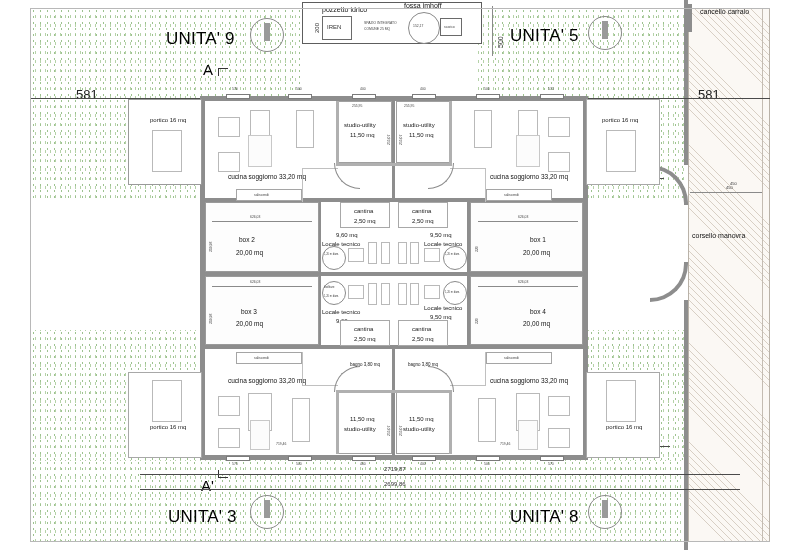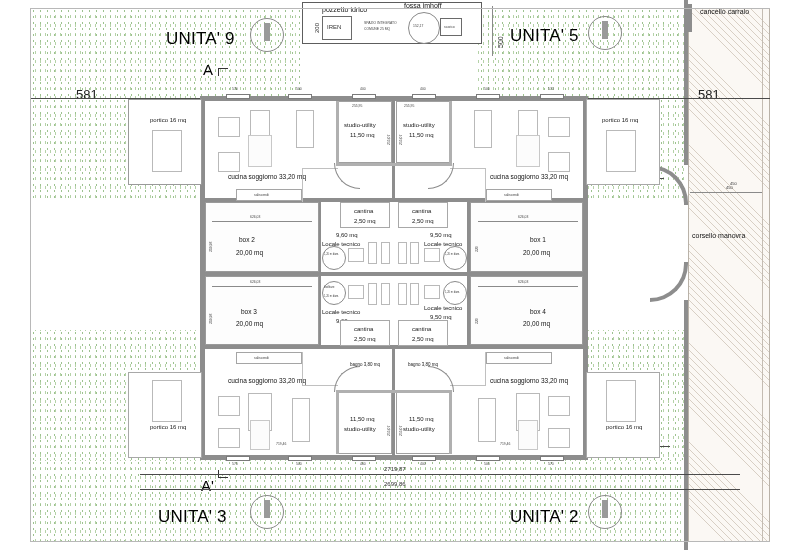--- a/index.html
+++ b/index.html
@@ -116,25 +116,25 @@
   <div class="dimv" style="left:492px;top:6px;height:50px;"></div>
 
   <div class="t unit-title" style="left:166px;top:30px;">UNITA' 9</div>
   <div class="abs circ" style="left:250px;top:18px;width:34px;height:34px;"></div>
   <div class="abs circ-fill" style="left:264px;top:23px;width:6px;height:18px;"></div>
 
   <div class="t unit-title" style="left:510px;top:27px;">UNITA' 5</div>
   <div class="abs circ" style="left:588px;top:16px;width:34px;height:34px;"></div>
   <div class="abs circ-fill" style="left:602px;top:21px;width:6px;height:18px;"></div>
 
-  <div class="t unit-title" style="left:158px;top:508px;">UNITA' 3</div>
+  <div class="t unit-title" style="left:168px;top:508px;">UNITA' 3</div>
   <div class="abs circ" style="left:250px;top:495px;width:34px;height:34px;"></div>
   <div class="abs circ-fill" style="left:264px;top:500px;width:6px;height:18px;"></div>
 
-  <div class="t unit-title" style="left:510px;top:508px;">UNITA' 2</div>
+  <div class="t unit-title" style="left:510px;top:508px;">UNITA' 8</div>
   <div class="abs circ" style="left:588px;top:495px;width:34px;height:34px;"></div>
   <div class="abs circ-fill" style="left:602px;top:500px;width:6px;height:18px;"></div>
 
   <div class="t sect-letter" style="left:203px;top:62px;">A</div>
   <div class="abs" style="left:218px;top:68px;width:10px;height:8px;border-left:1px solid #333;border-top:1px solid #333;"></div>
   <div class="t sect-letter" style="left:201px;top:478px;">A'</div>
   <div class="abs" style="left:218px;top:470px;width:10px;height:8px;border-left:1px solid #333;border-bottom:1px solid #333;"></div>
 
   <div class="t big-dim" style="left:76px;top:88px;">581</div>
   <div class="dimh" style="left:30px;top:98px;width:190px;"></div>

